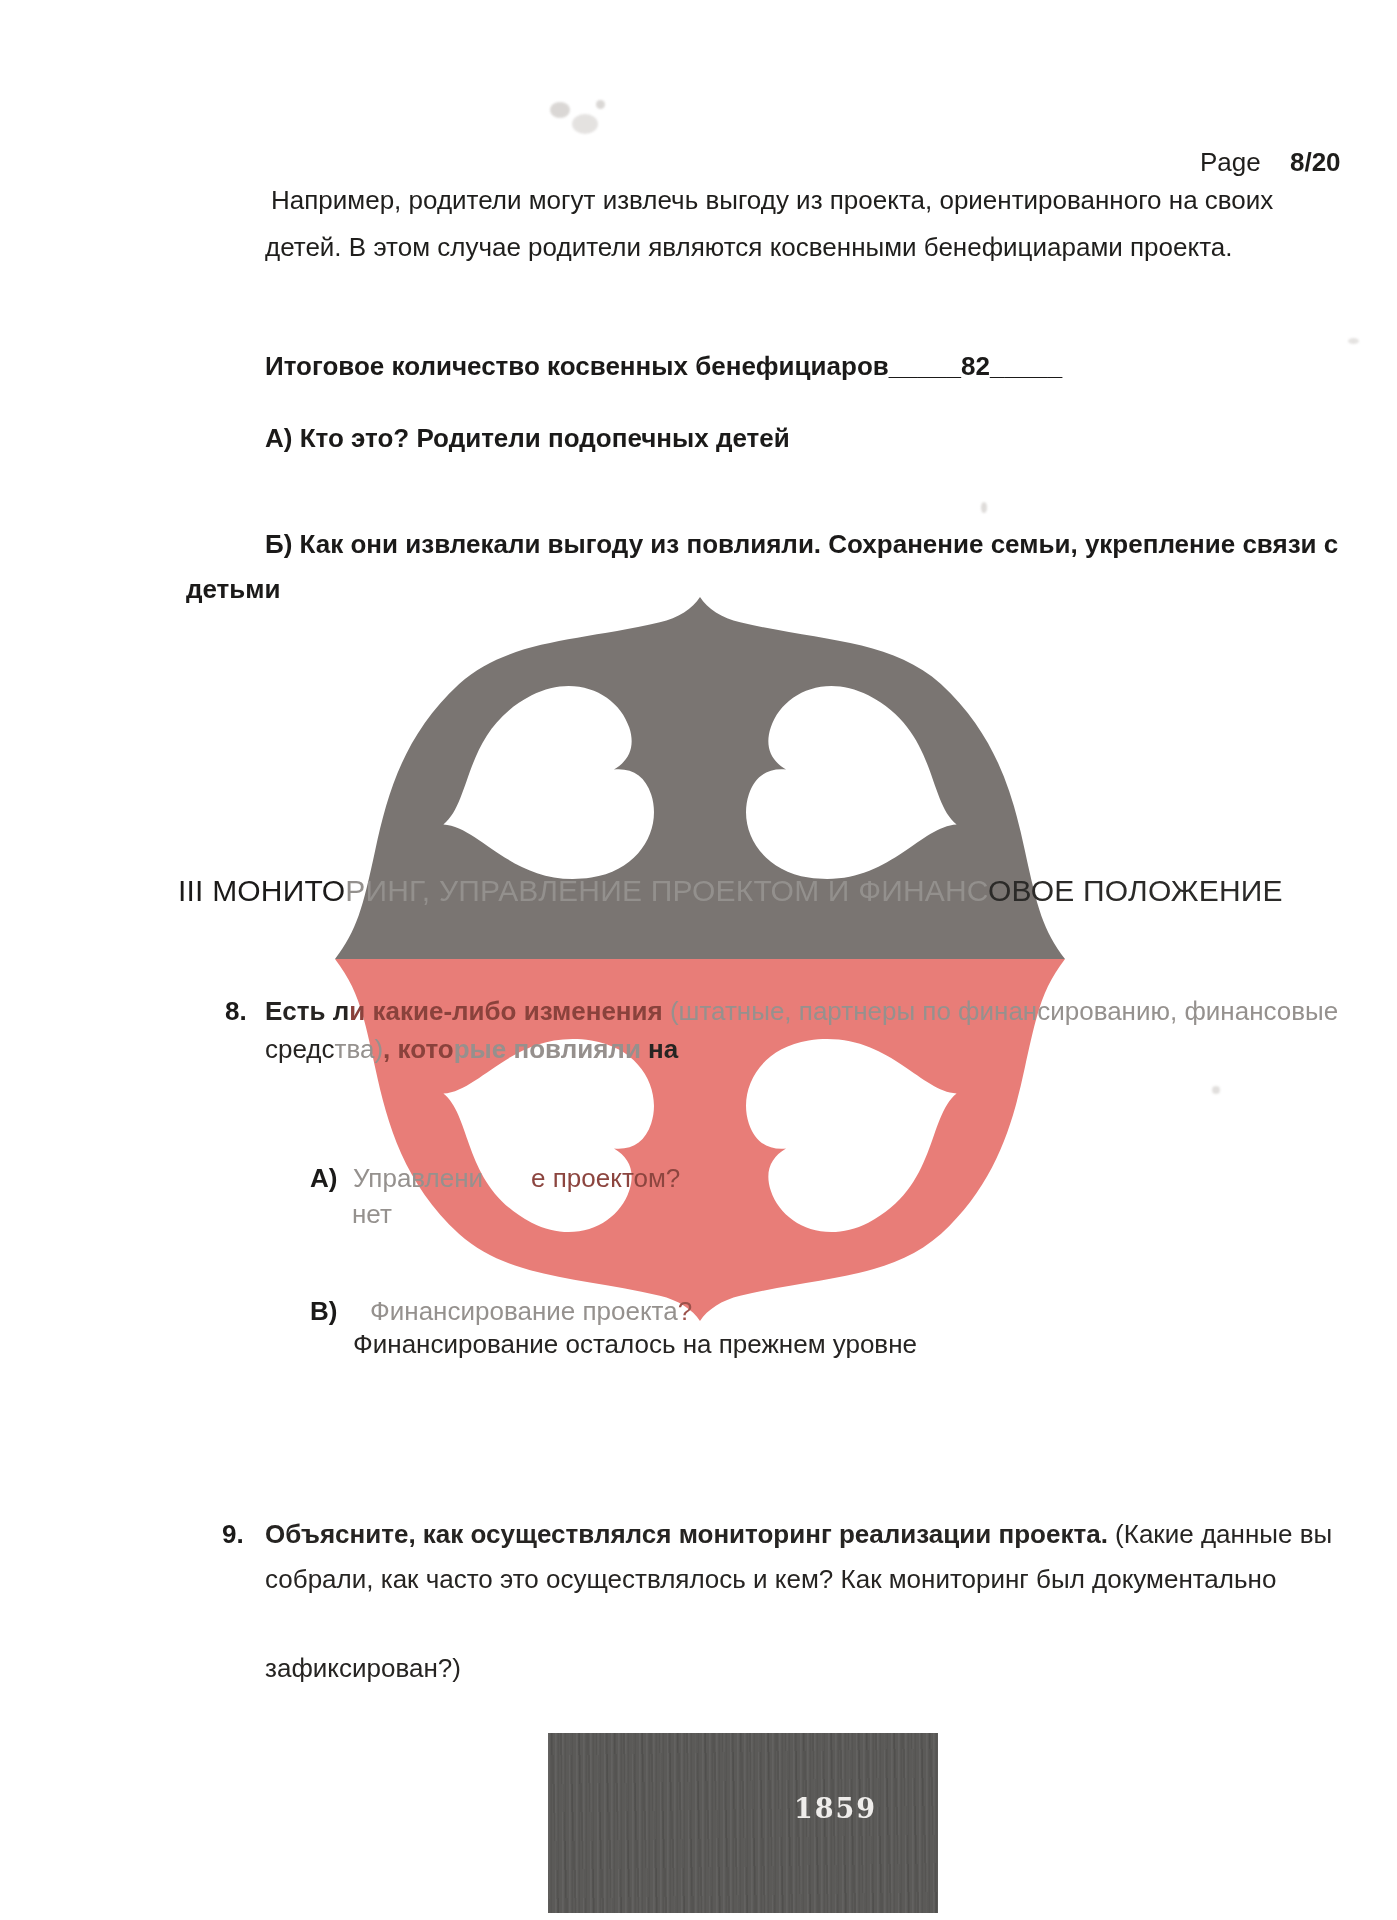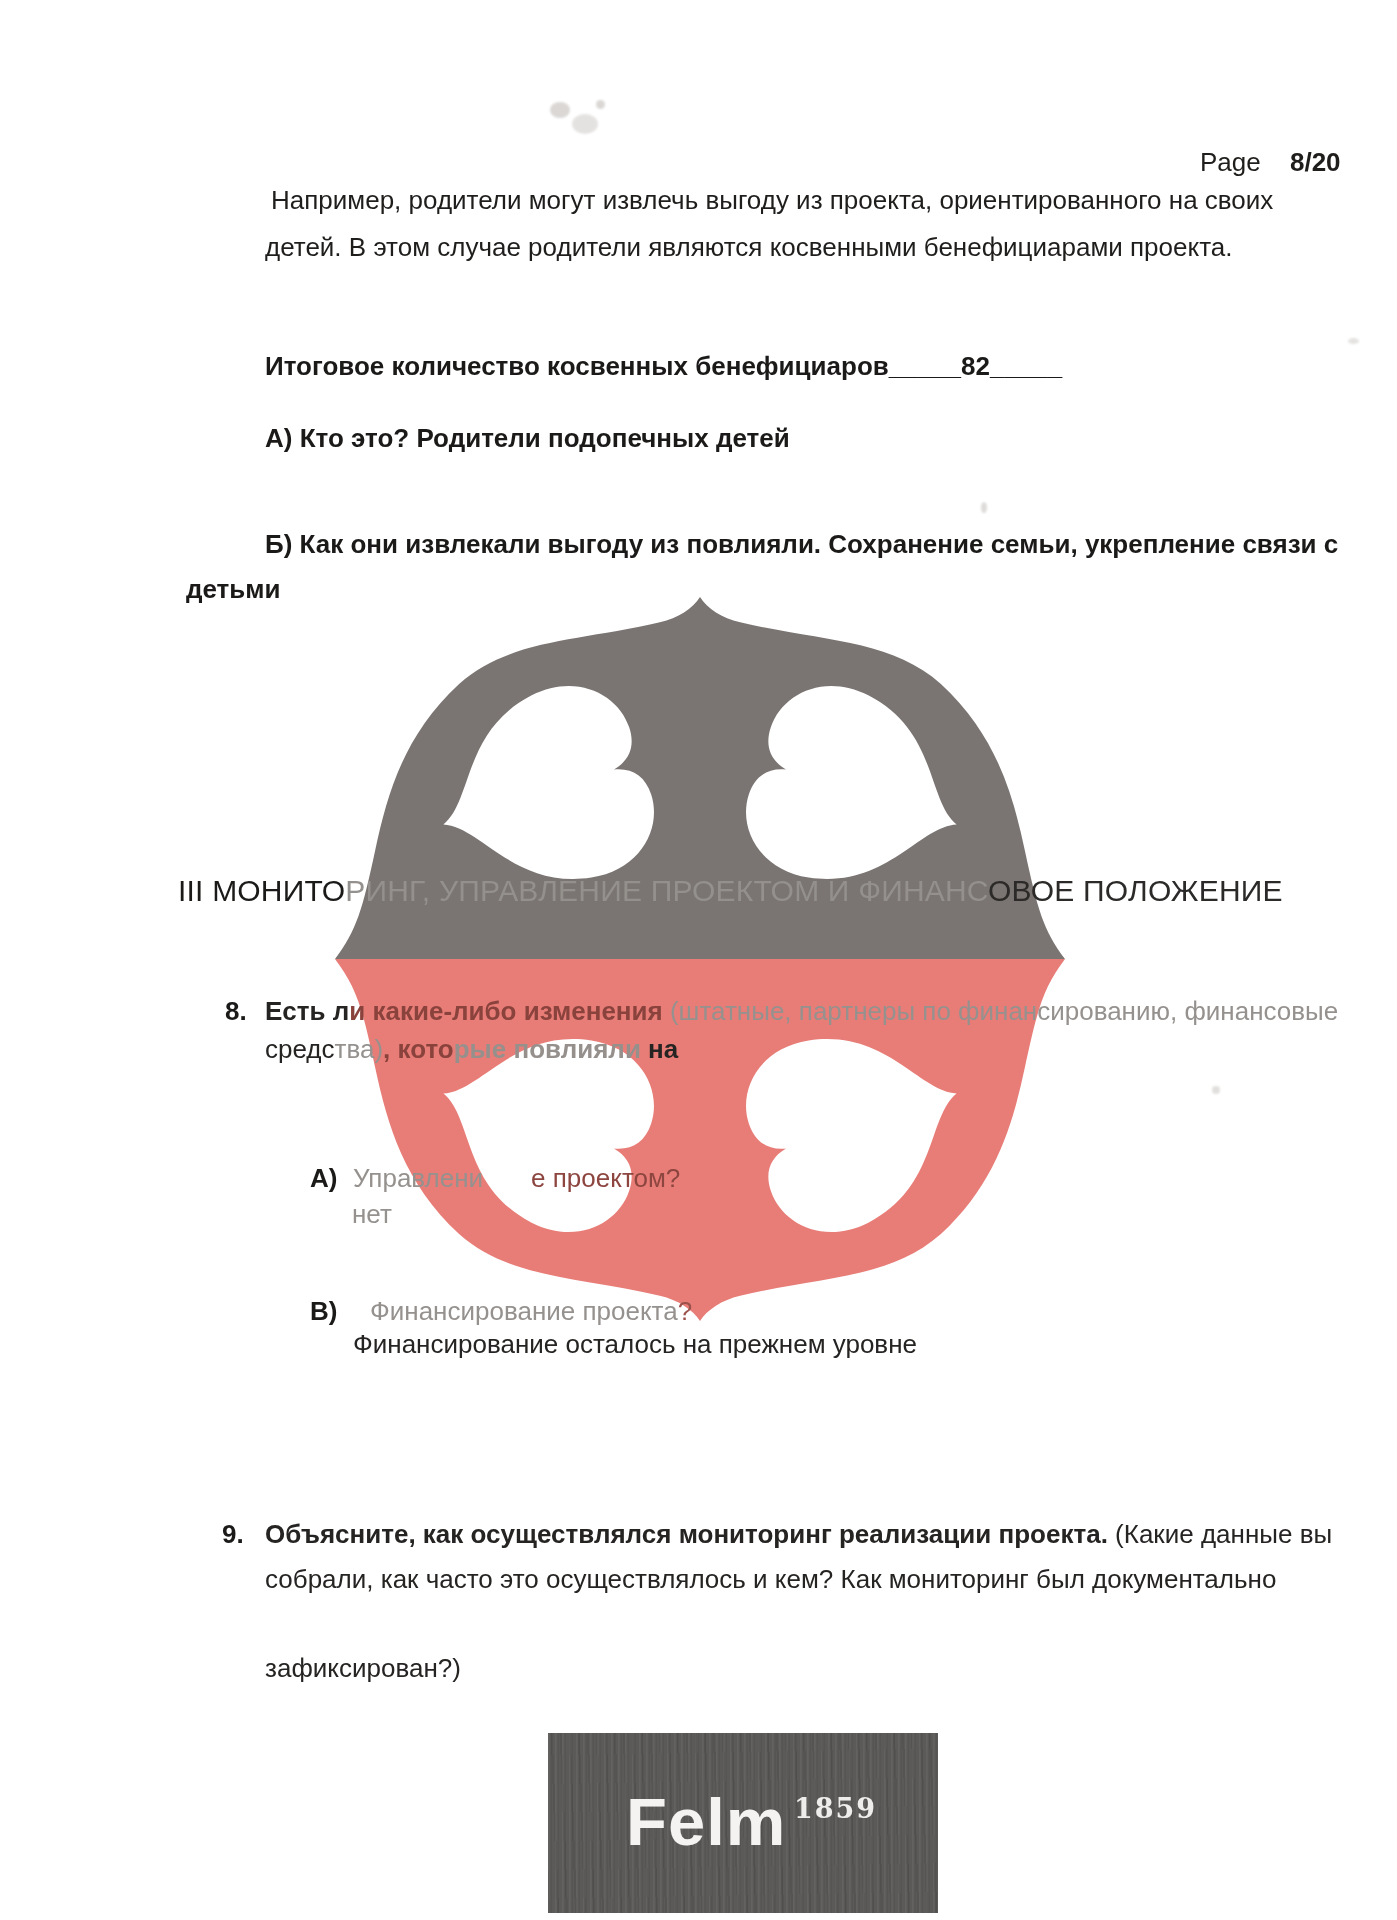--- a/index.html
+++ b/index.html
@@ -116,17 +116,16 @@
     <div class="abs t num" style="left:222px;top:1520px;">9.</div>
     <div class="abs t" style="left:265px;top:1520px;">
       <span class="b dark2">Объясните, как осуществлялся мониторинг реализации проекта. </span><span class="dark2">(Какие данные вы</span>
     </div>
     <div class="abs t dark2" style="left:265px;top:1565px;">собрали, как часто это осуществлялось и кем? Как мониторинг был документально</div>
     <div class="abs t dark2" style="left:265px;top:1654px;">зафиксирован?)</div>
 
   </div>
 
   <div class="felm-box">
-    <div class="felm-word">Felm</div>
     <div class="felm-year">1859</div>
   </div>
 
 </div>
 
 </body></html>

